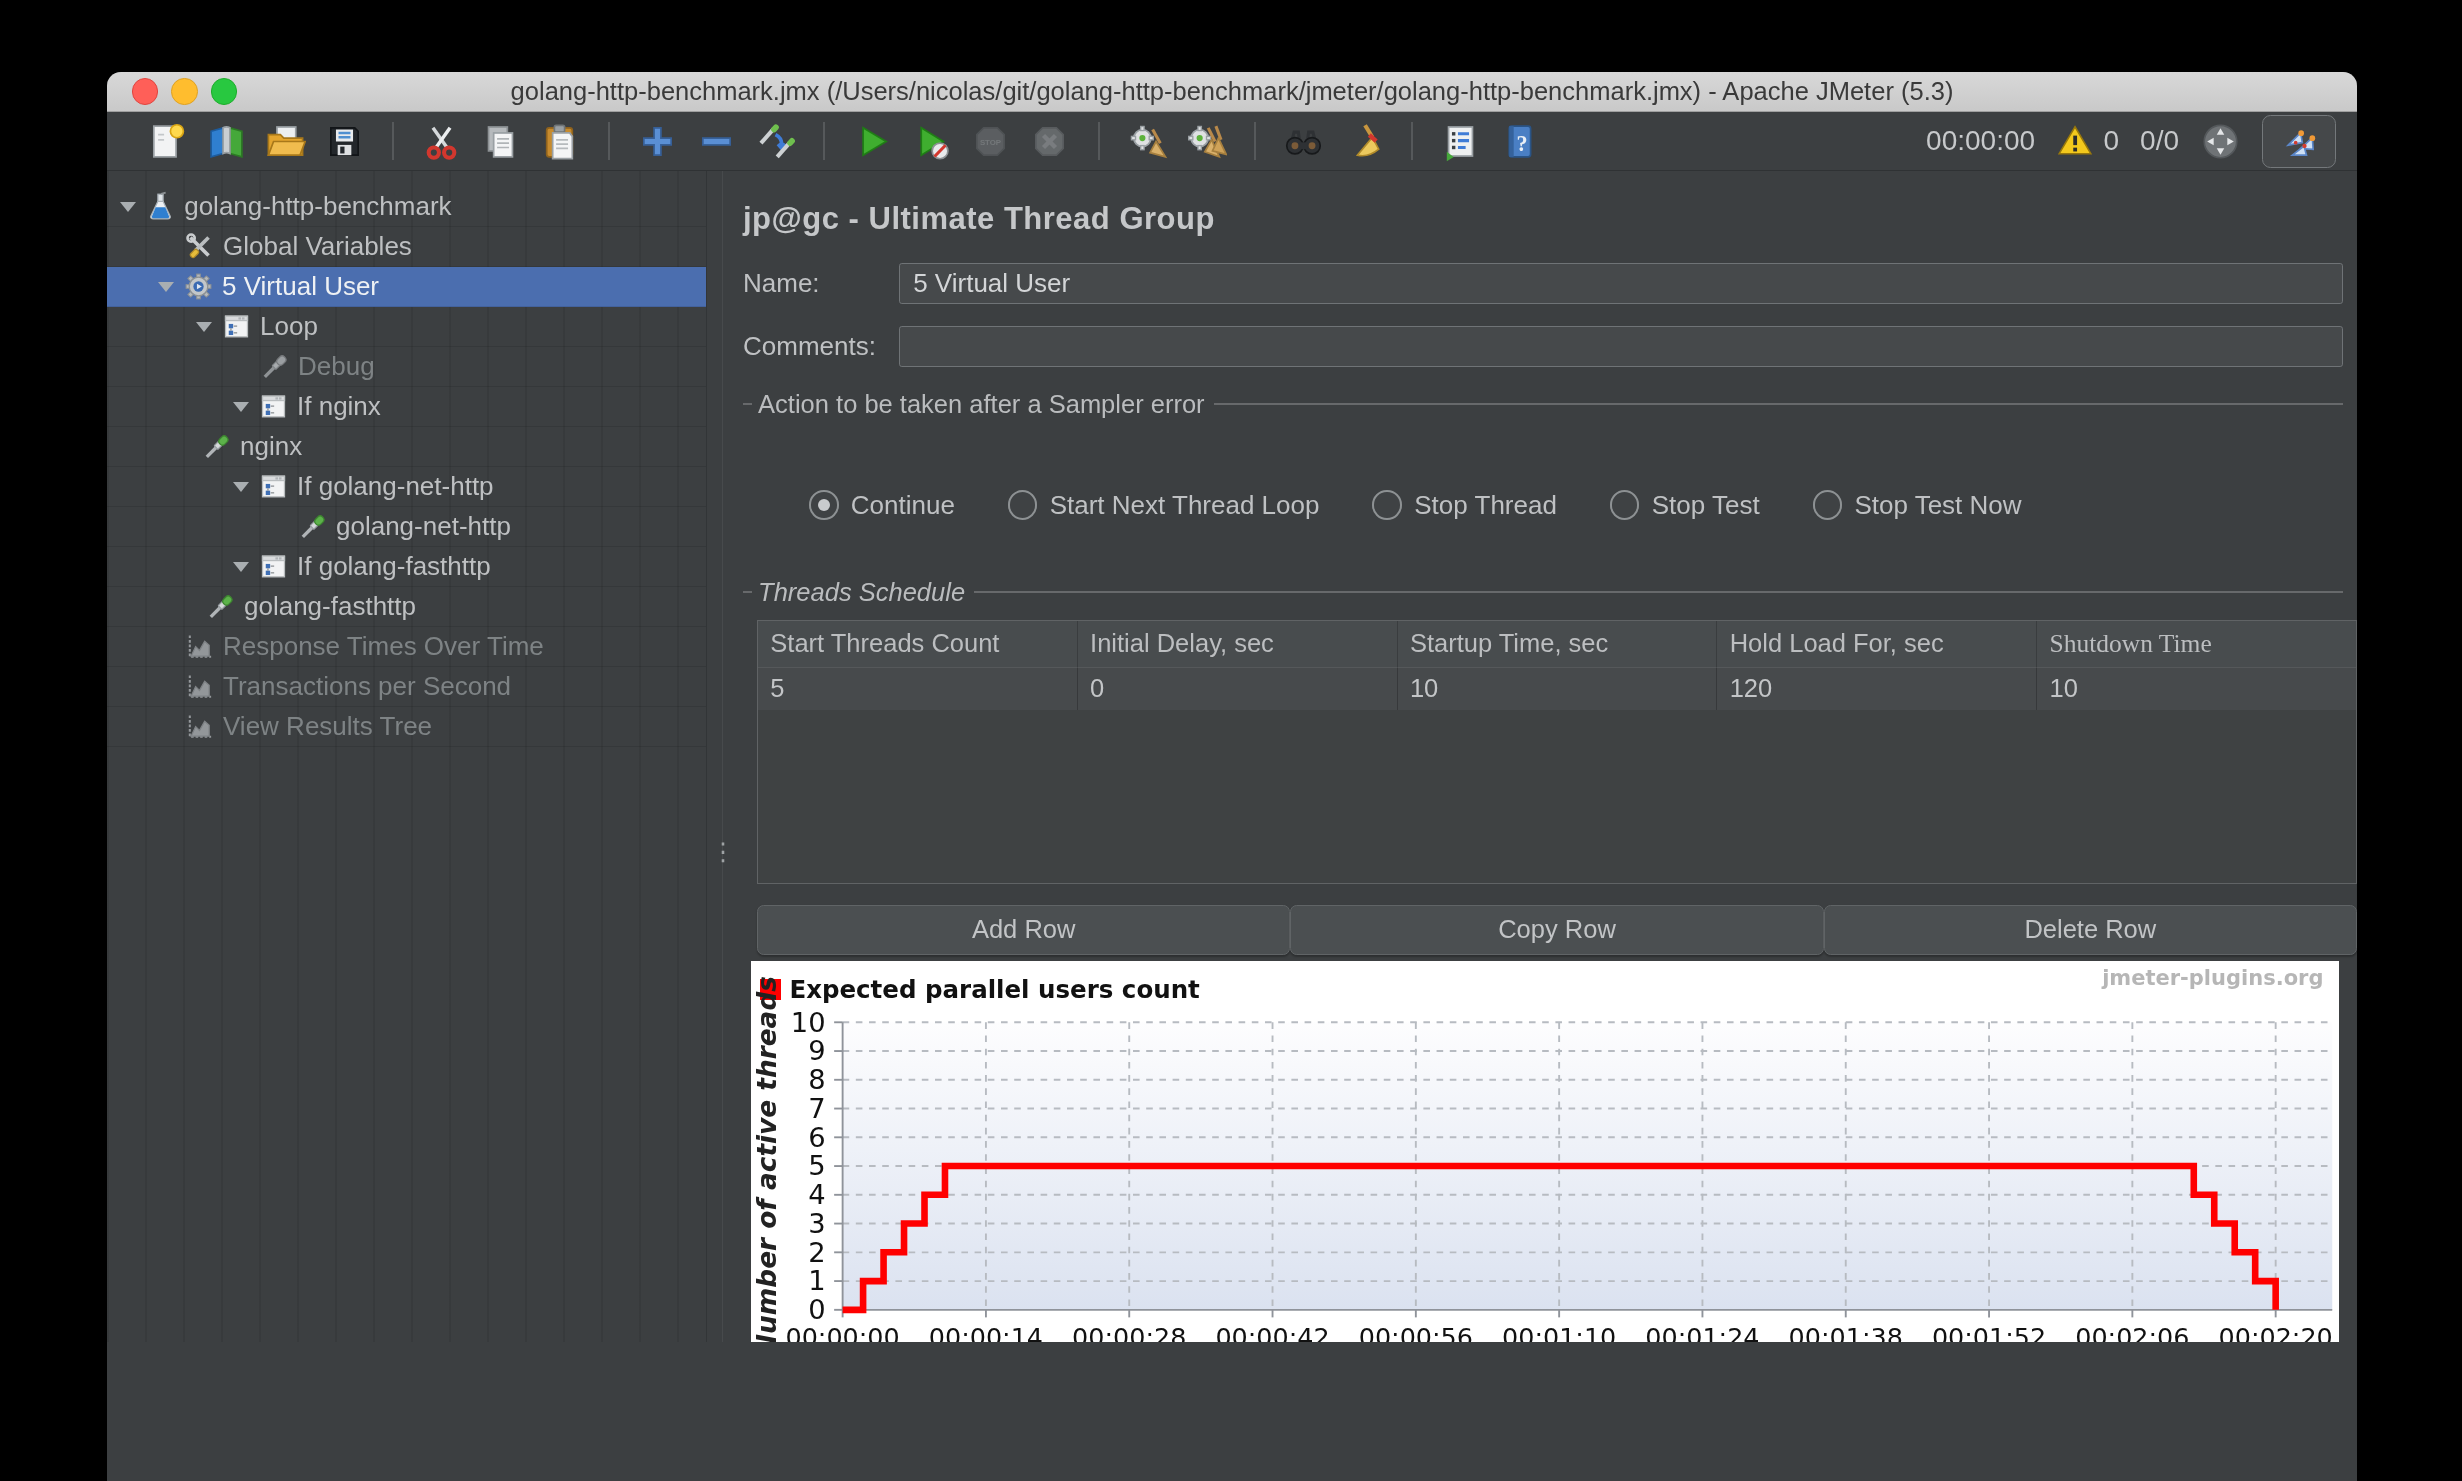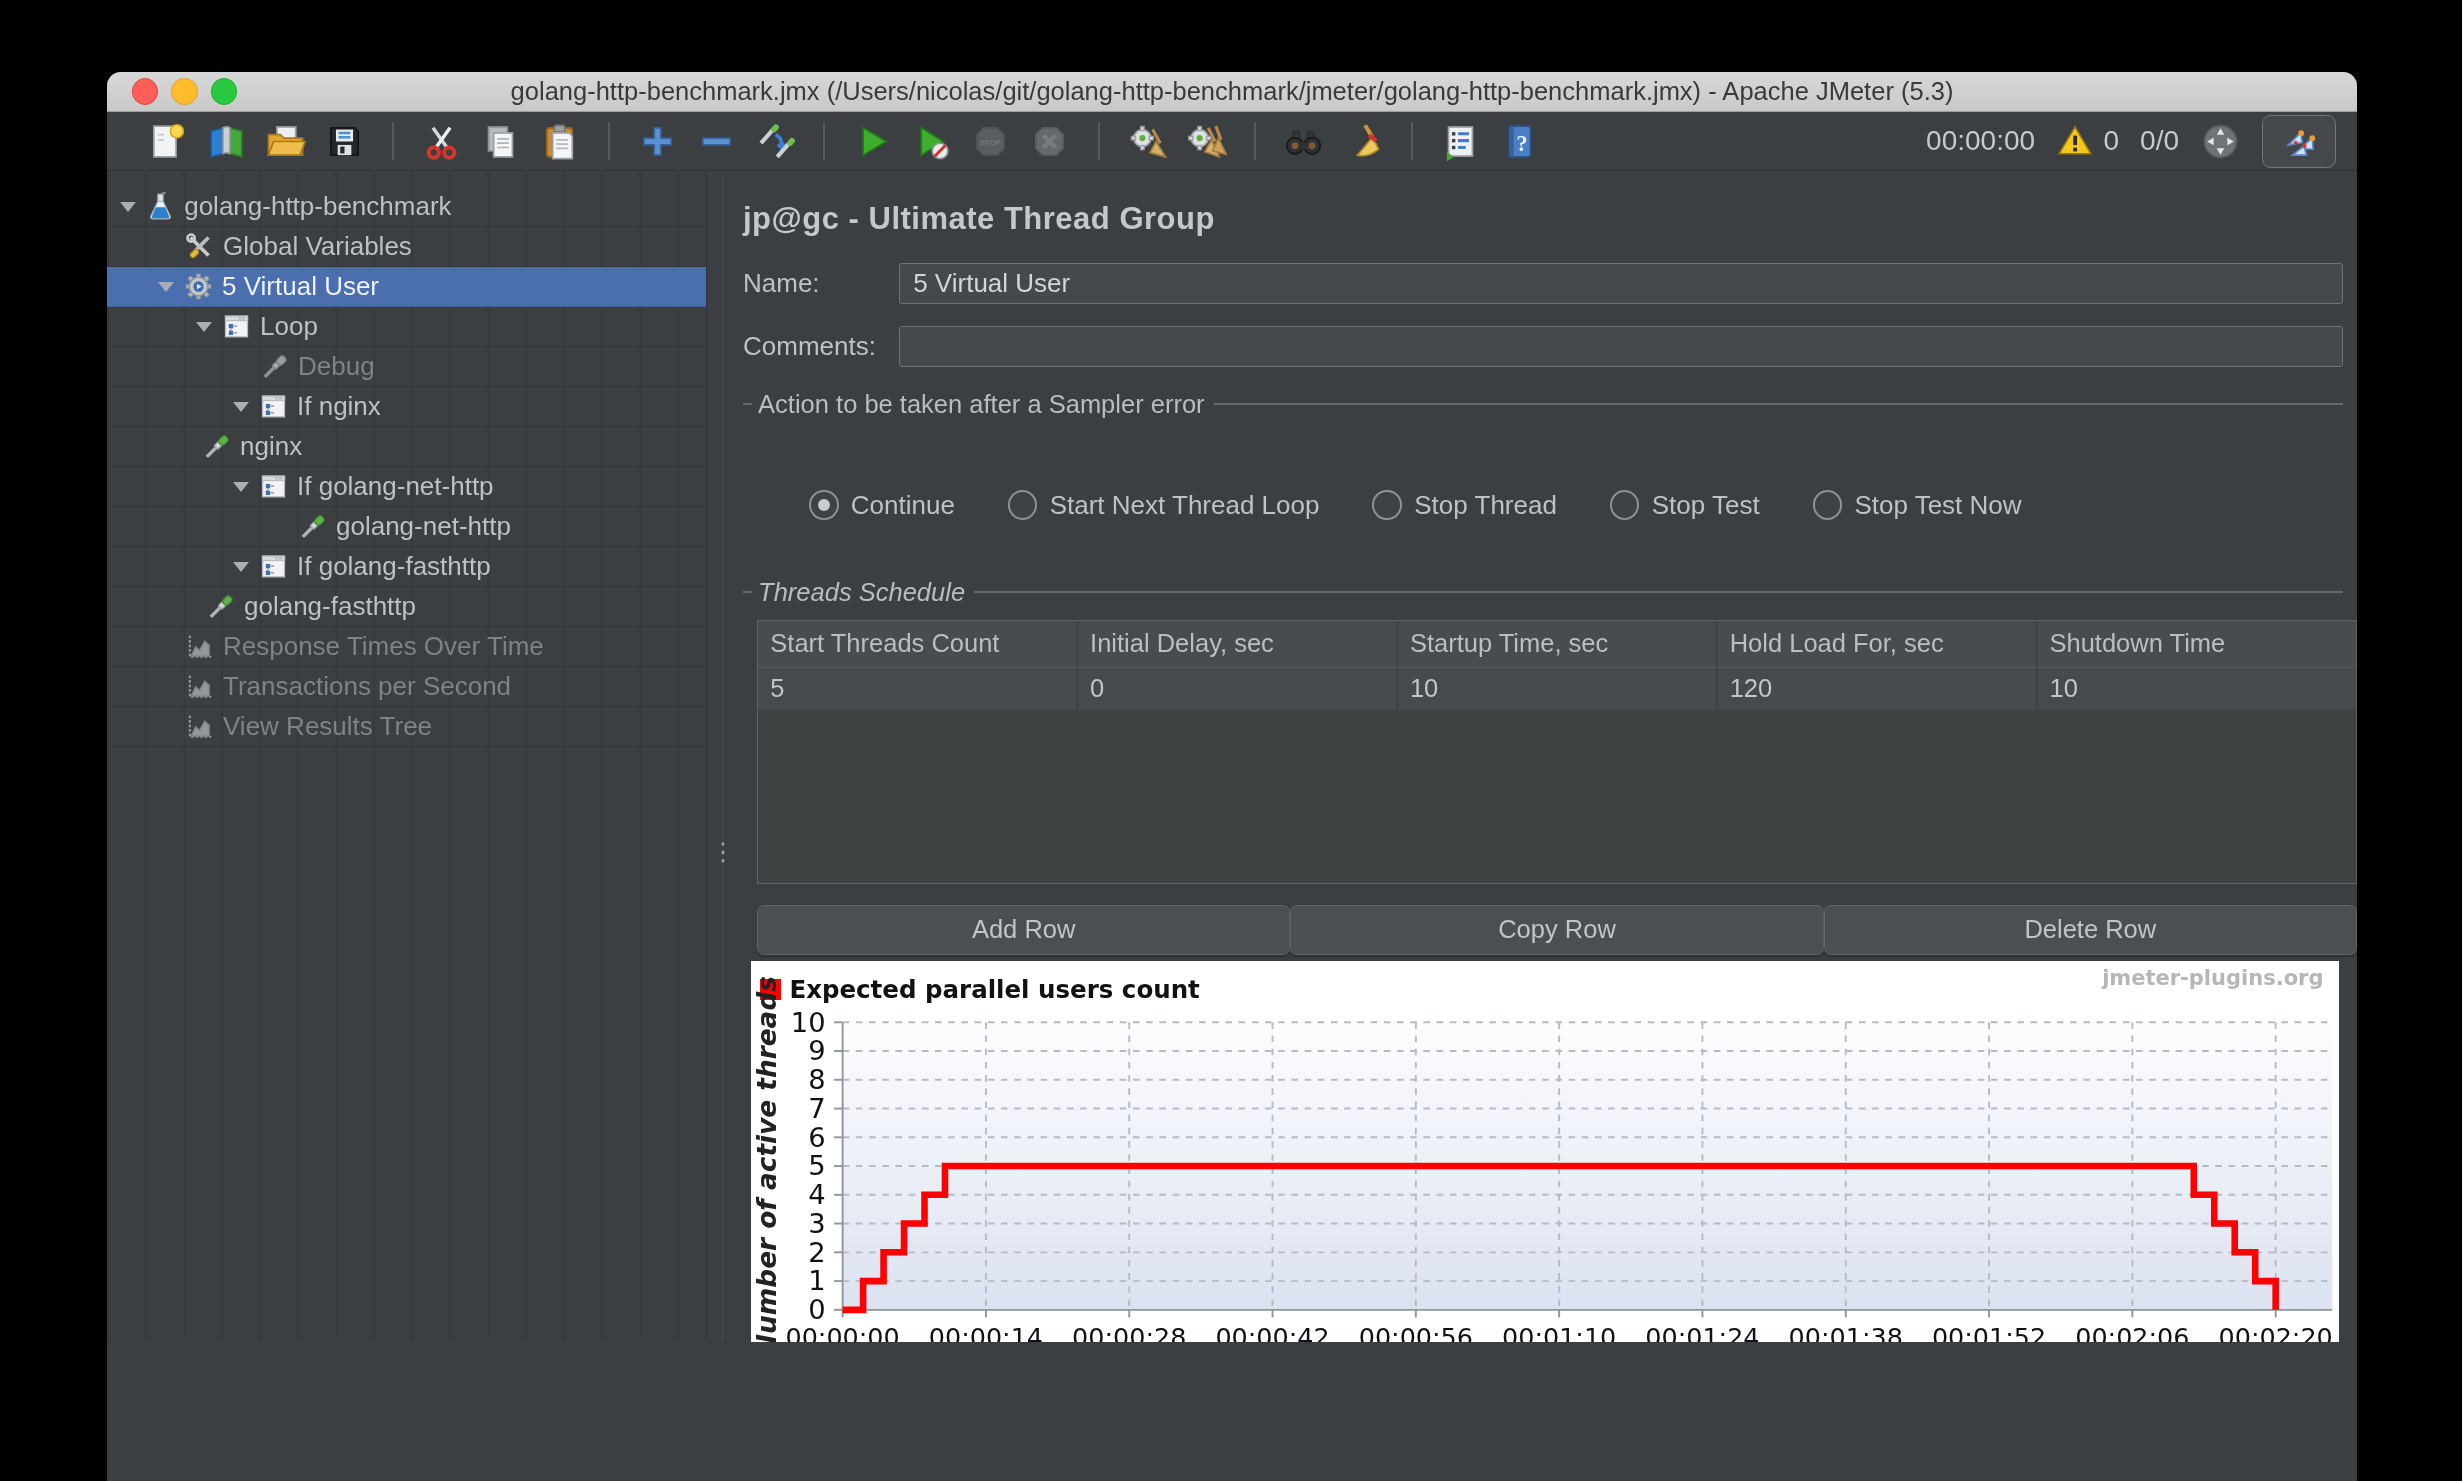--- a/index.html
+++ b/index.html
@@ -48,21 +48,21 @@
   .gt-sched{margin-top:57px;font-style:italic;}
   .radio-row{margin:35px 0 0 66px;display:flex;align-items:center;gap:53px;}
   .radio{display:flex;align-items:center;gap:12.3px;font-size:26px;color:#bfc1c3;margin-top:36px;}
   .rb{width:25.5px;height:25.5px;border-radius:50%;border:2.8px solid #8d9193;background:#3f4244;display:flex;align-items:center;justify-content:center;flex:0 0 auto;}
   .rb .dot{width:12.3px;height:12.3px;border-radius:50%;background:#c9cbcd;display:none;}
   .rb.on .dot{display:block;}
   
   .ts-table{margin:13.2px 0 0 14px;width:1600px;border:1.9px solid #606365;box-sizing:border-box;}
   .ts-head{display:flex;height:47px;background:#484c4e;}
   .th{flex:1;display:flex;align-items:center;padding-left:12.3px;font-size:25.5px;color:#bcbec0;border-right:1.9px solid #3a3d3f;border-bottom:1.9px solid #55585a;box-sizing:border-box;}
-  .th:last-child{border-right:none;}
+  .th:last-child{border-right:none;font-family:Liberation Serif, serif;}
   .ts-row{display:flex;height:42px;background:#474a4c;}
   .td{flex:1;display:flex;align-items:center;padding-left:12.3px;font-size:25.5px;color:#c3c5c7;border-right:0.9px solid rgba(0,0,0,.22);box-sizing:border-box;}
   .td:last-child{border-right:none;}
   .ts-fill{height:173px;background:#3f4243;}
   
   .btn-row{margin:21px 0 0 14px;width:1600px;display:flex;gap:0;}
   .jbtn{flex:1;height:48px;background:#4b4f51;border:1.9px solid #606466;border-radius:6.6px;color:#c2c4c6;font-size:25.5px;display:flex;align-items:center;justify-content:center;box-shadow:0 1.9px 1.9px rgba(0,0,0,.25);}
   
   .chart{margin:6.6px 0 0 7.5px;width:1588px;height:412px;background:#fff;position:relative;}
   .wm{position:absolute;top:4.7px;right:15px;font-size:21px;color:#b6b6b6;font-family:"DejaVu Sans",sans-serif;font-weight:bold;}

